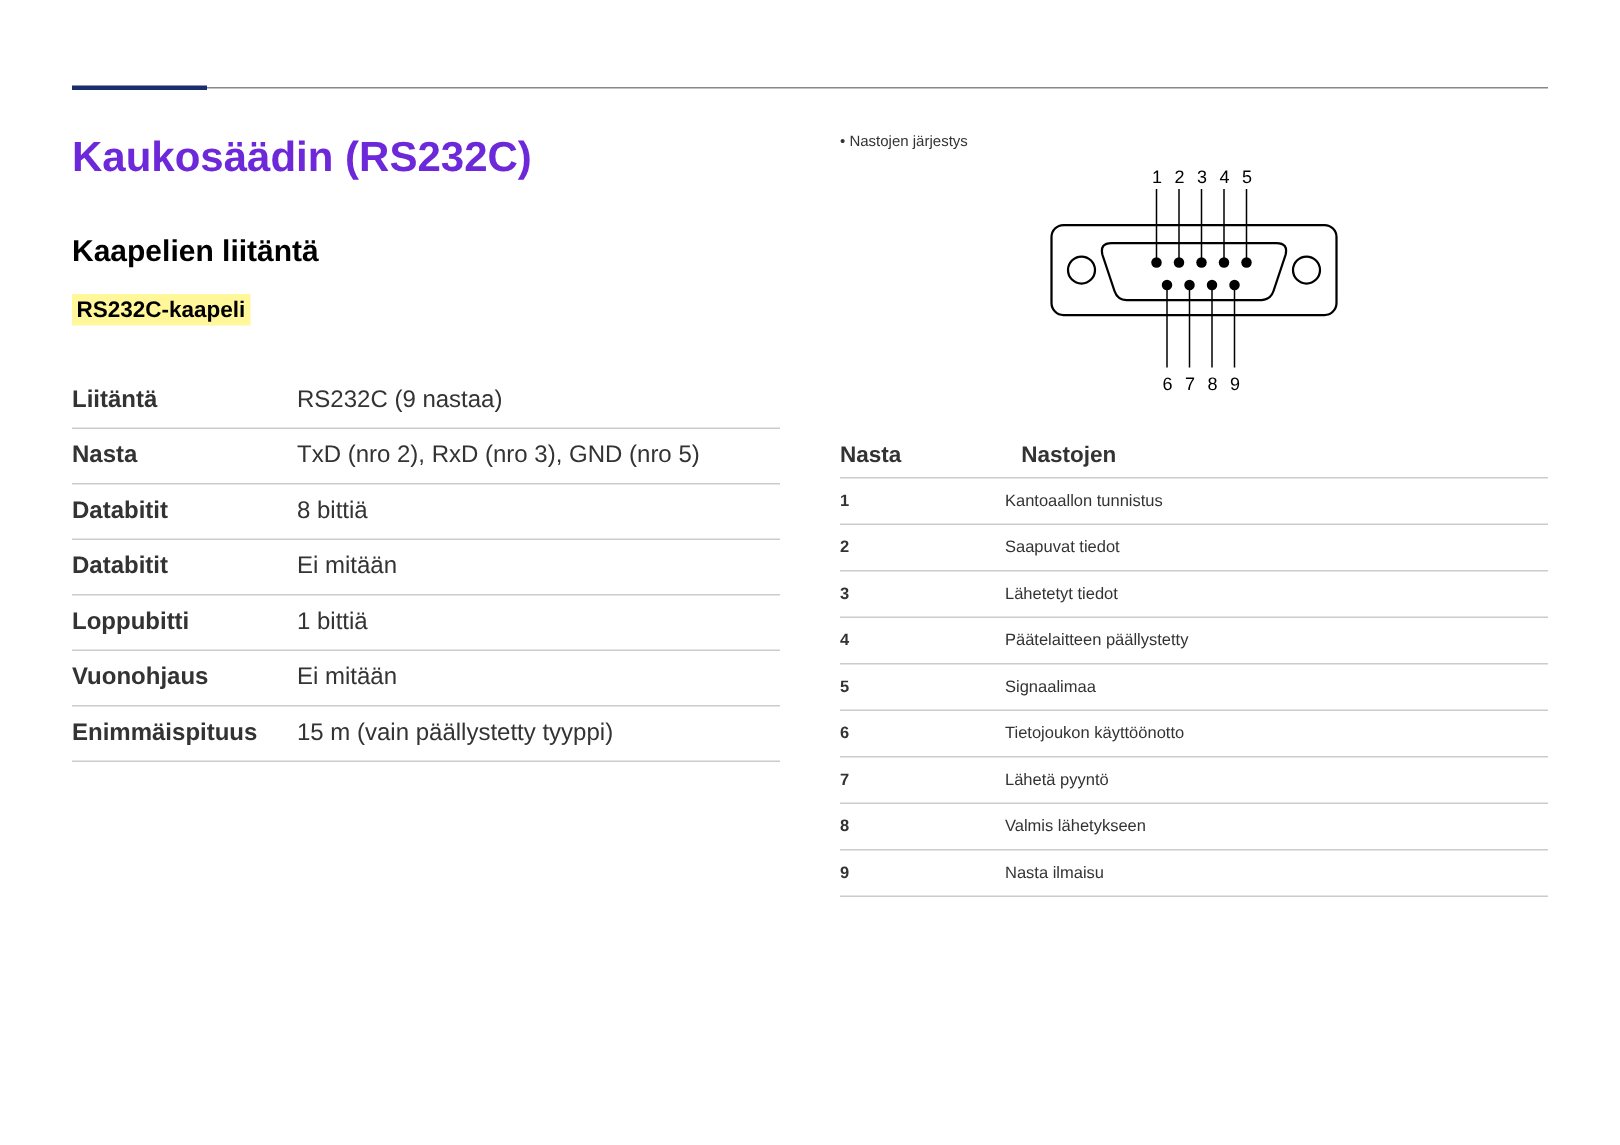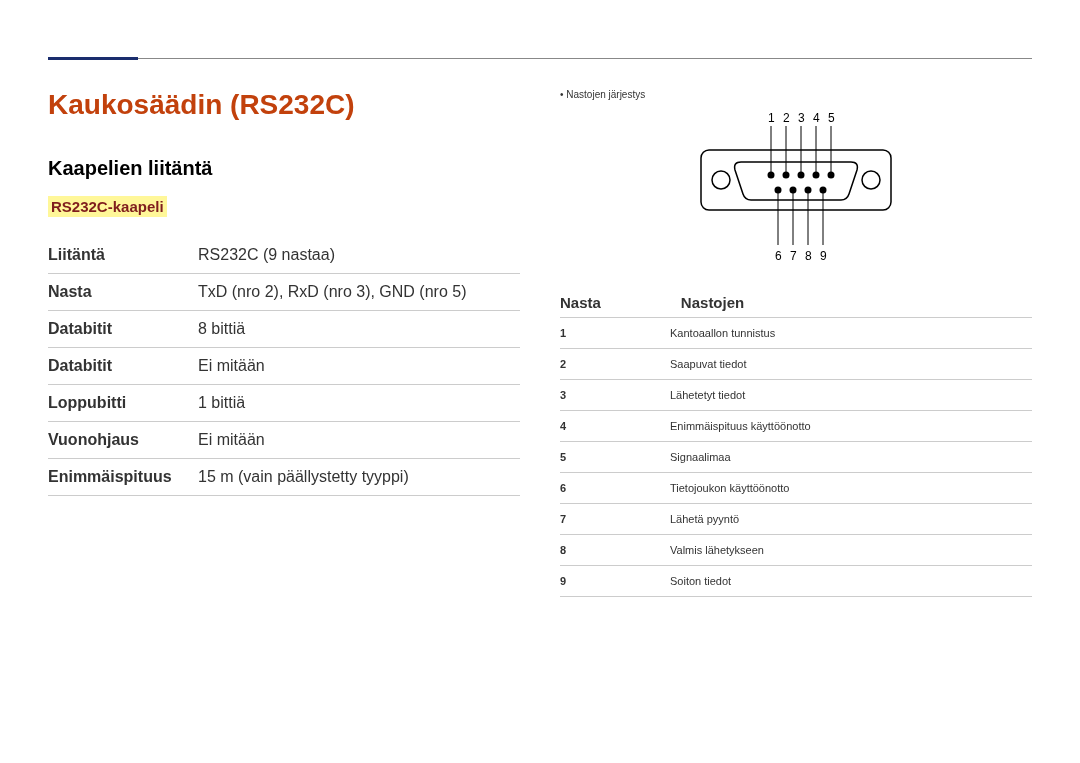--- a/index.html
+++ b/index.html
@@ -27,39 +27,39 @@
   }
   .page {
     display: flex;
     padding: 30px 48px 0 48px;
     gap: 40px;
   }
   .col-left { flex: 1 1 50%; }
   .col-right { flex: 1 1 50%; }
 
   h1 {
-    color: #c2410c;
+    color: #6d28d9;
     font-size: 28px;
     font-weight: 700;
     margin: 0 0 36px 0;
   }
   h2 {
     color: #000000;
     font-size: 20px;
     font-weight: 700;
     margin: 0 0 16px 0;
   }
   h3 {
     display: inline-block;
-    color: #7f1d1d;
+    color: #000000;
     background: #fff799;
     font-size: 15px;
     font-weight: 700;
     padding: 2px 3px;
-    margin: 0 0 20px 0;
+    margin: 0 0 32px 0;
   }
 
   table.spec {
     width: 100%;
     border-collapse: collapse;
     font-size: 16px;
   }
   table.spec tr { border-bottom: 1px solid #ccc; }
   table.spec td { padding: 9px 0; }
   table.spec td.label { font-weight: 700; width: 150px; }
@@ -206,39 +206,39 @@
           <tr>
             <td class="num">2</td>
             <td>Saapuvat tiedot</td>
           </tr>
           <tr>
             <td class="num">3</td>
             <td>Lähetetyt tiedot</td>
           </tr>
           <tr>
             <td class="num">4</td>
-            <td>Enimmäispituus käyttöönotto</td>
+            <td>Päätelaitteen päällystetty</td>
           </tr>
           <tr>
             <td class="num">5</td>
             <td>Signaalimaa</td>
           </tr>
           <tr>
             <td class="num">6</td>
             <td>Tietojoukon käyttöönotto</td>
           </tr>
           <tr>
             <td class="num">7</td>
             <td>Lähetä pyyntö</td>
           </tr>
           <tr>
             <td class="num">8</td>
             <td>Valmis lähetykseen</td>
           </tr>
           <tr>
             <td class="num">9</td>
-            <td>Soiton tiedot</td>
+            <td>Nasta ilmaisu</td>
           </tr>
         </tbody>
     </table>
   </div>
 
 </div>
 
 </body></html>

